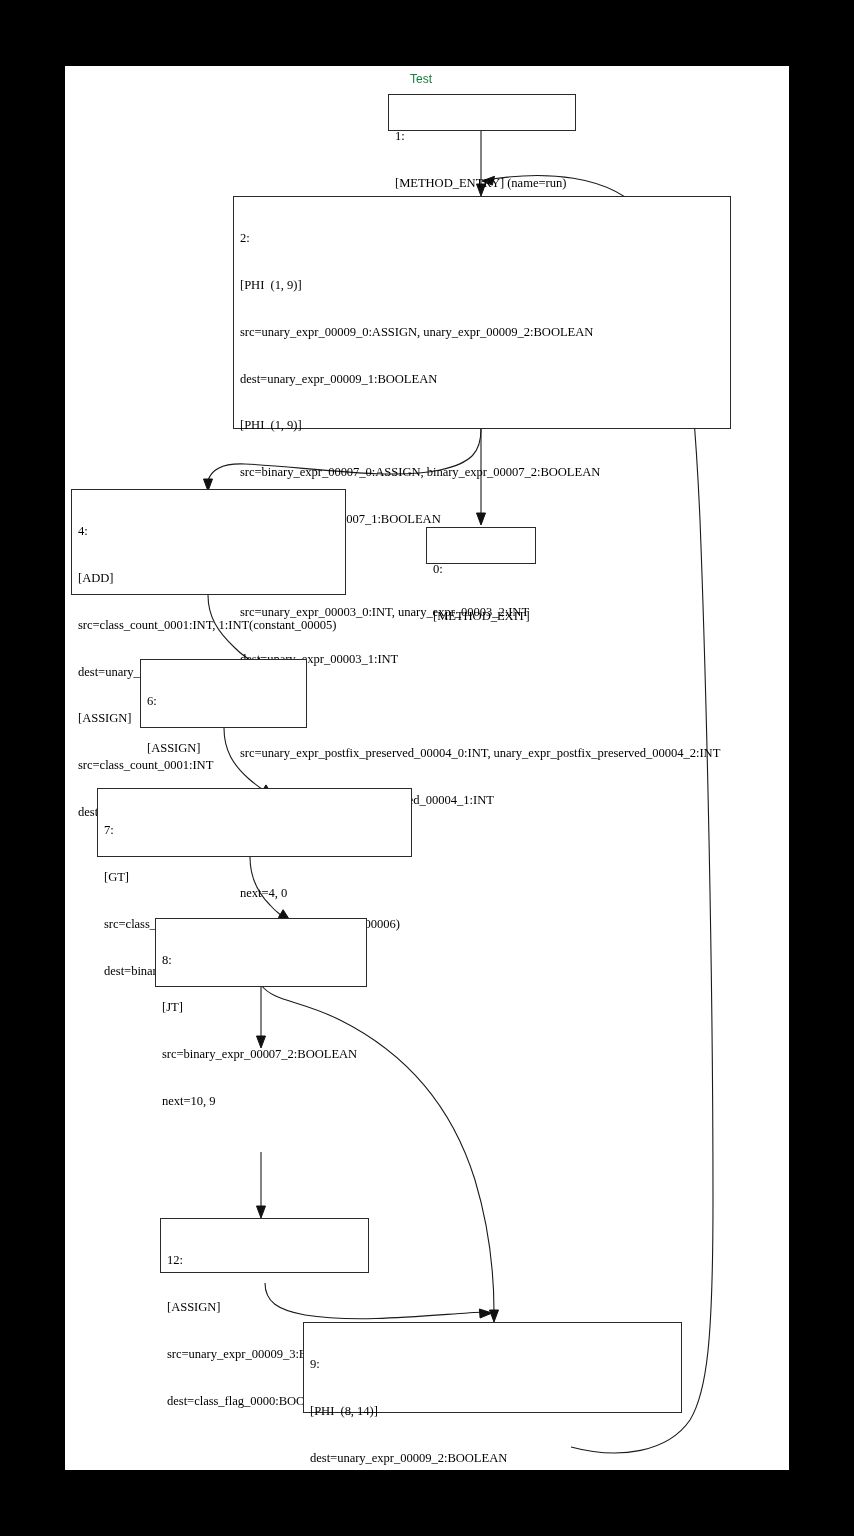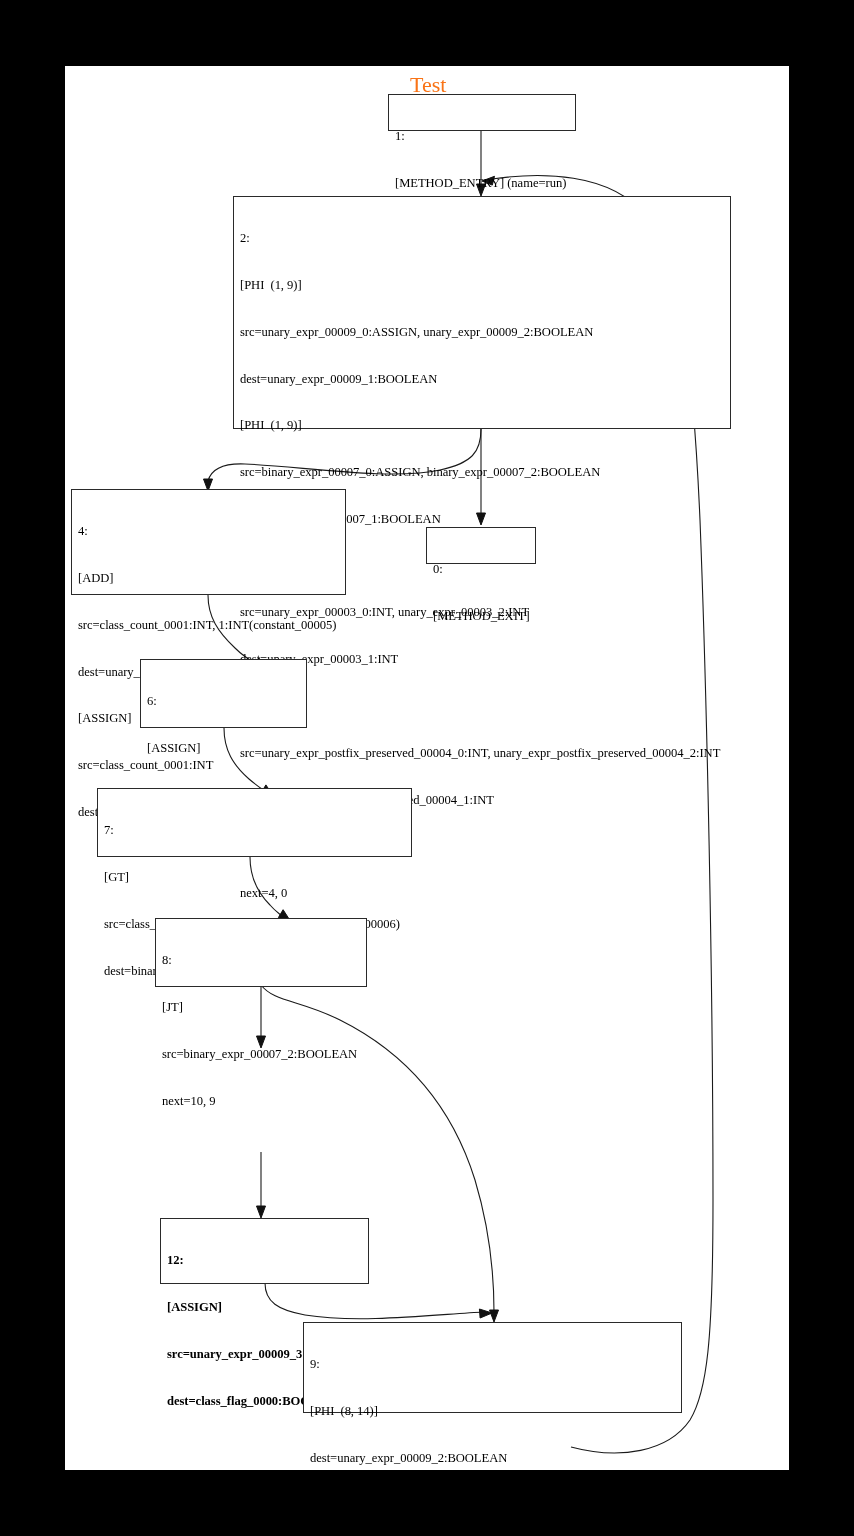--- a/index.html
+++ b/index.html
@@ -20,23 +20,23 @@
   }
   #graph-layer {
     position: absolute;
     left: 0;
     top: 0;
     width: 854px;
     height: 1536px;
   }
   .graph-title {
     position: absolute;
-    font-family: Liberation Serif, serif;
-    font-size: 22px;
-    color: #f97316;
+    font-family: Liberation Sans, sans-serif;
+    font-size: 12px;
+    color: #15803d;
     white-space: nowrap;
   }
   .node {
     position: absolute;
     box-sizing: border-box;
     border: 1px solid #2a2a2a;
     background: #ffffff;
     font-family: "Liberation Serif", "DejaVu Serif", serif;
     font-size: 12.6px;
     line-height: 15.6px;
@@ -159,21 +159,21 @@
   </div>
 
   <div class="node" style="left:155px; top:918px; width:212px; height:69px;">
     <span class="ln">8:</span>
     <span class="ln">[JT]</span>
     <span class="ln">src=binary_expr_00007_2:BOOLEAN</span>
     <span class="ln">next=10, 9</span>
   </div>
 
 
-  <div class="node" style="left:160px; top:1218px; width:209px; height:66px;font-weight:bold;">
+  <div class="node" style="left:160px; top:1218px; width:209px; height:55px;">
     <span class="ln">12:</span>
     <span class="ln">[ASSIGN]</span>
     <span class="ln">src=unary_expr_00009_3:BOOLEAN</span>
     <span class="ln">dest=class_flag_0000:BOOLEAN</span>
   </div>
 
   <div class="node" style="left:303px; top:1322px; width:379px; height:91px;">
     <span class="ln">9:</span>
     <span class="ln">[PHI  (8, 14)]</span>
     <span class="ln">dest=unary_expr_00009_2:BOOLEAN</span>

